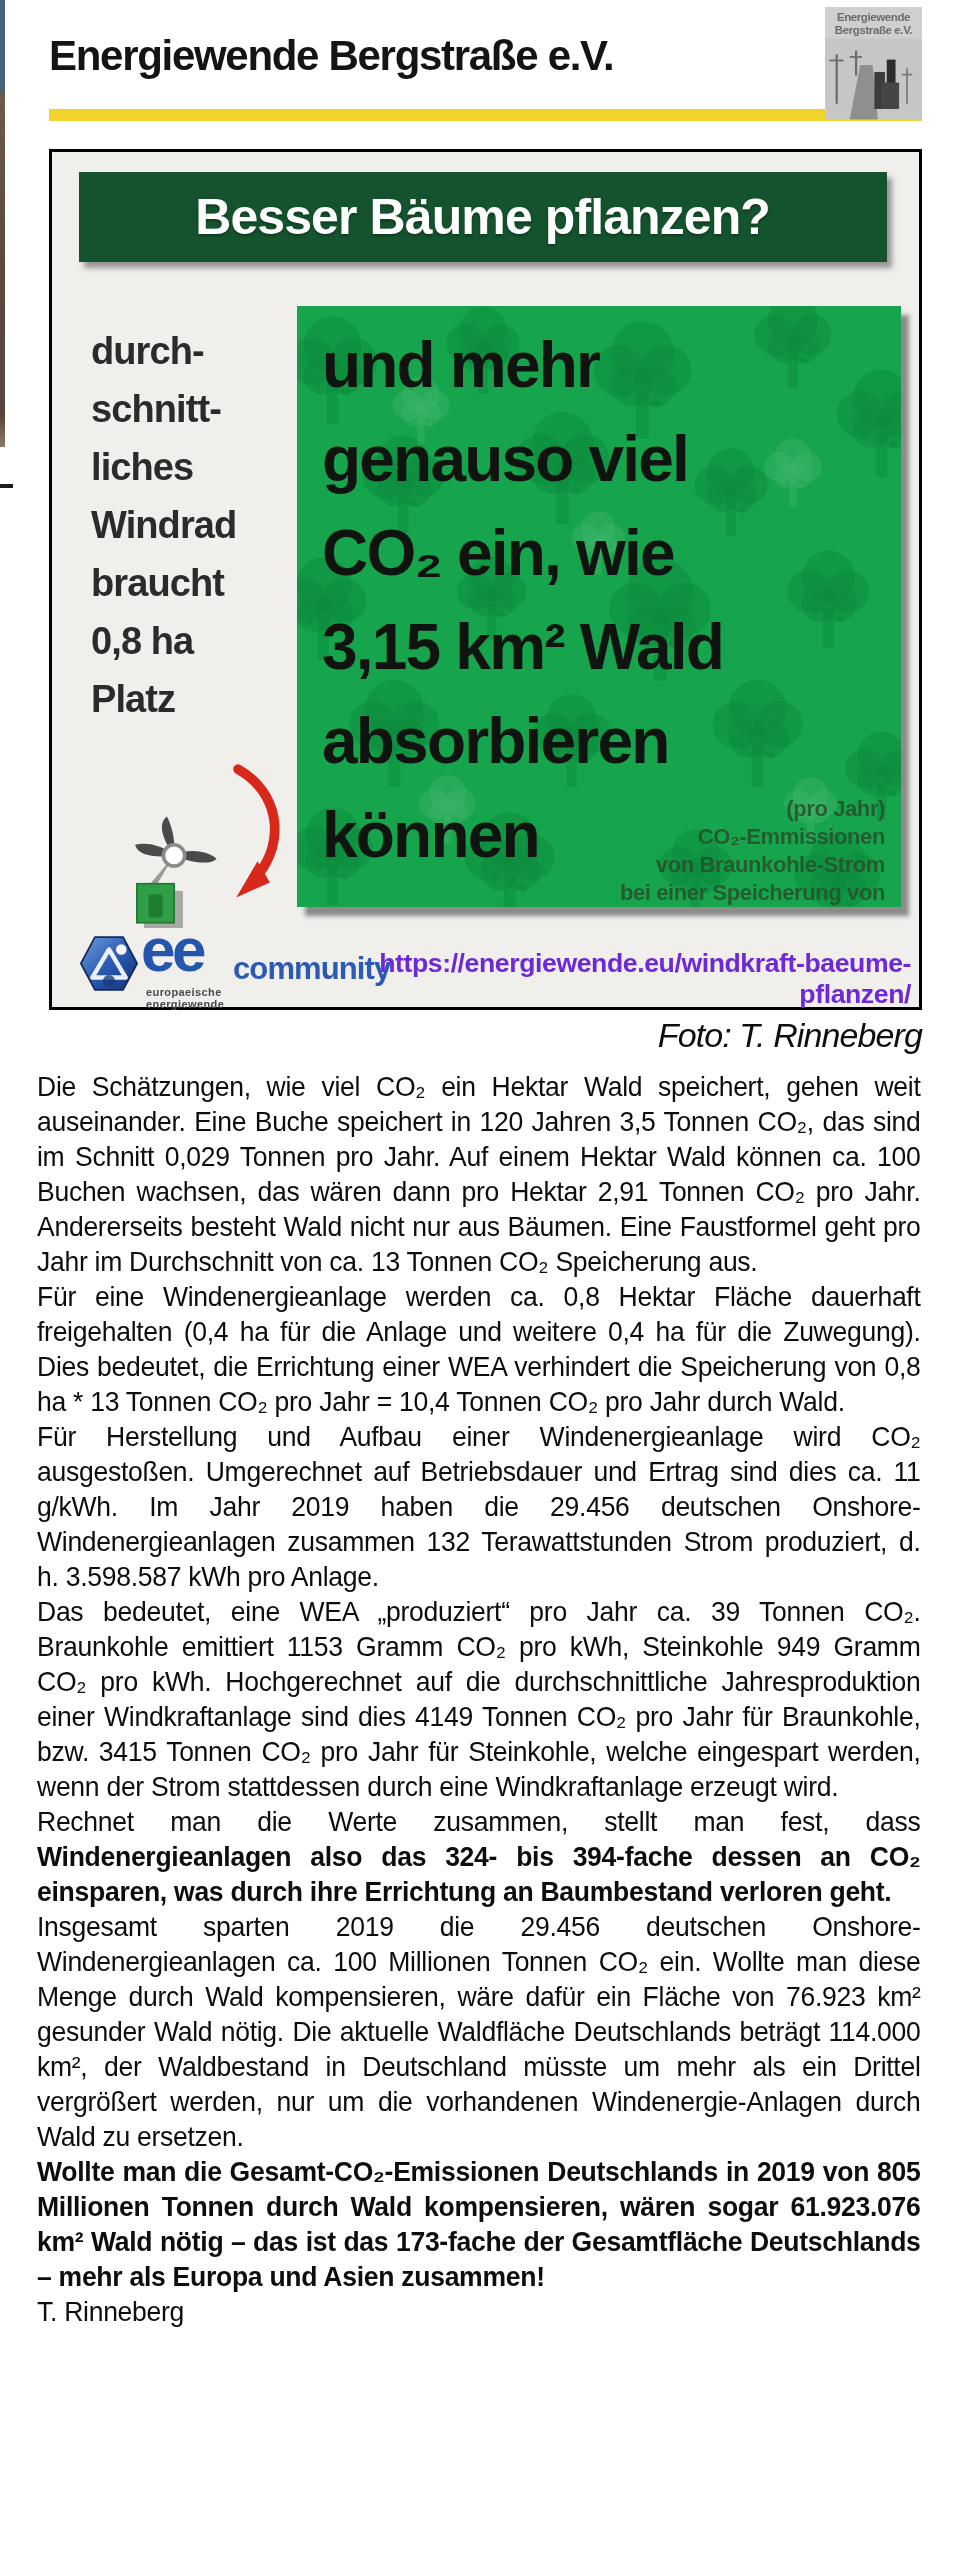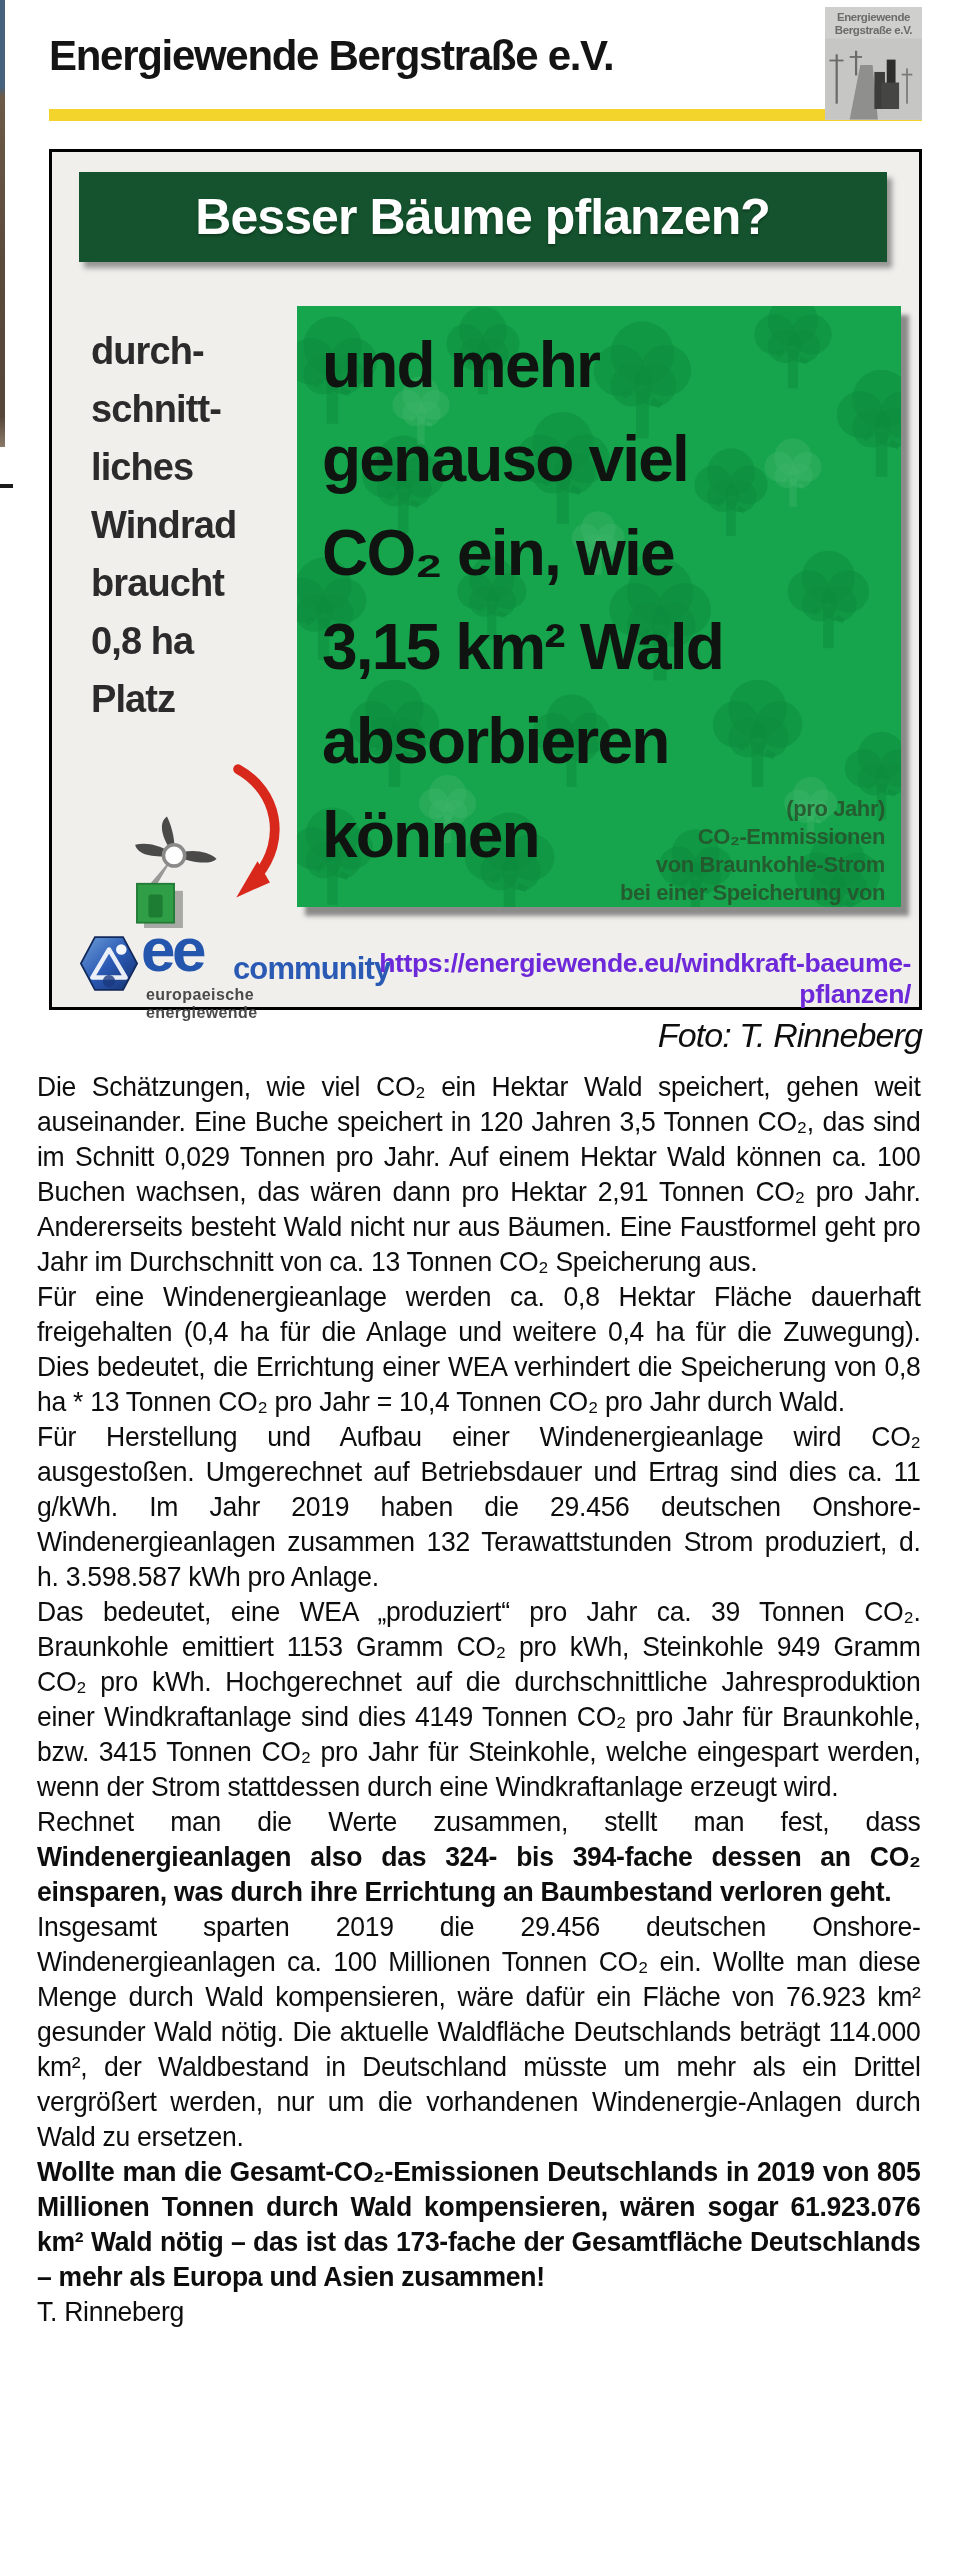--- a/index.html
+++ b/index.html
@@ -37,21 +37,21 @@
     font-size:64px;line-height:94px;font-weight:700;color:#101410;letter-spacing:-1.8px;}
   .green-note{position:absolute;right:16px;top:457px;width:372px;text-align:right;
     font-size:22px;line-height:28px;font-weight:700;color:#27502b;opacity:.85;letter-spacing:-0.4px;margin-top:32px;}
   .arrow-svg{position:absolute;left:133px;top:608px;}
   .turbine-svg{position:absolute;left:69px;top:661px;}
 
   .brand{position:absolute;left:0;top:776px;width:248px;height:82px;}
   .brand-hex{position:absolute;left:27.5px;top:7px;}
   .brand-ee{position:absolute;left:89px;top:-14px;font-size:62px;font-weight:700;color:#2456ae;letter-spacing:-3.5px;}
   .brand-community{position:absolute;left:181px;top:23px;font-size:31px;font-weight:700;color:#2b5ab5;letter-spacing:-0.9px;}
-  .brand-sub{position:absolute;left:94px;top:58px;font-size:16px;font-weight:700;color:#4a4a4a;letter-spacing:0.4px;}
+  .brand-sub{position:absolute;left:94px;top:58px;font-size:11px;font-weight:700;color:#4a4a4a;letter-spacing:0.4px;}
   .poster-url{position:absolute;left:292px;top:796px;width:567px;text-align:right;
     font-size:26.6px;font-weight:700;color:#6d28d9;letter-spacing:-0.4px;}
 
   .photo-credit{position:absolute;left:390px;top:1016px;width:532px;text-align:right;
     font-size:34px;font-style:italic;font-weight:500;color:#0e0e0e;letter-spacing:-0.9px;}
 
   
   .article{position:absolute;left:37px;top:1069px;width:932px;
     transform:scaleX(0.948);transform-origin:0 0;
     font-size:28px;line-height:35px;color:#0d0d0d;letter-spacing:-0.3px;}

